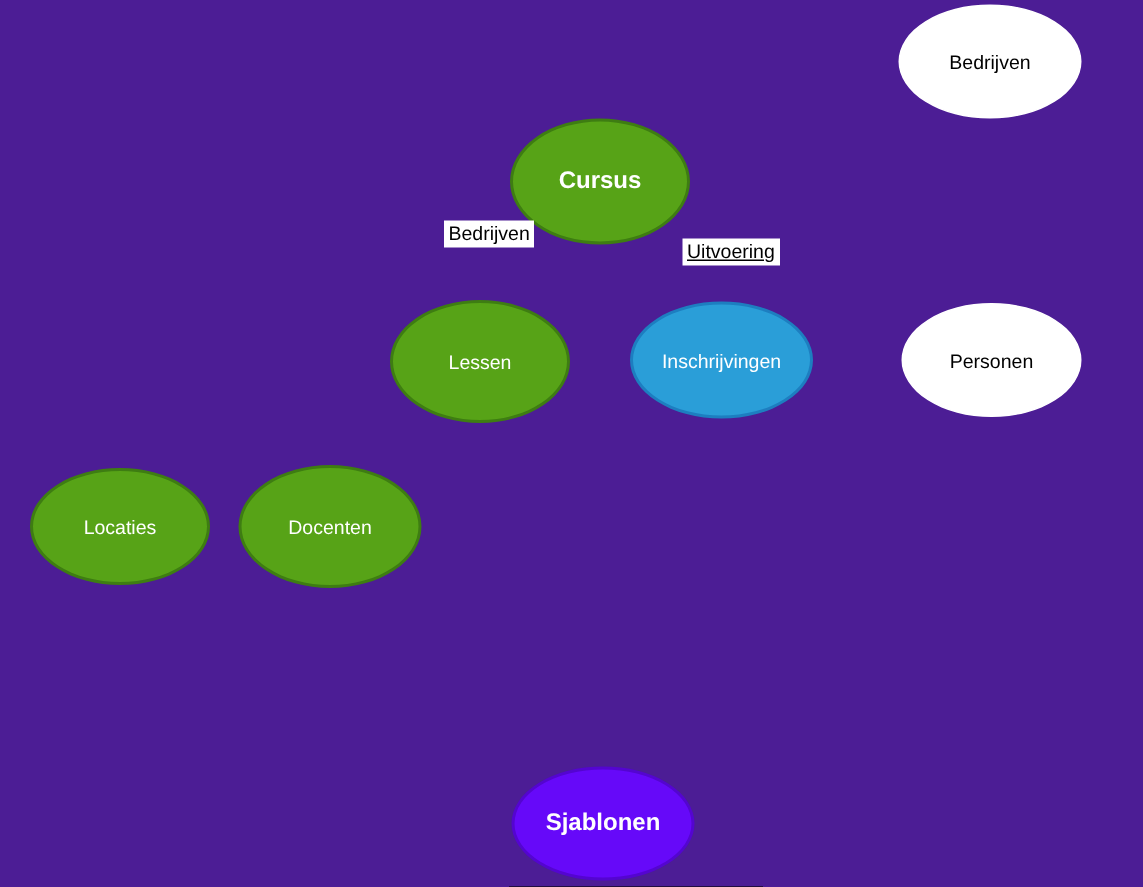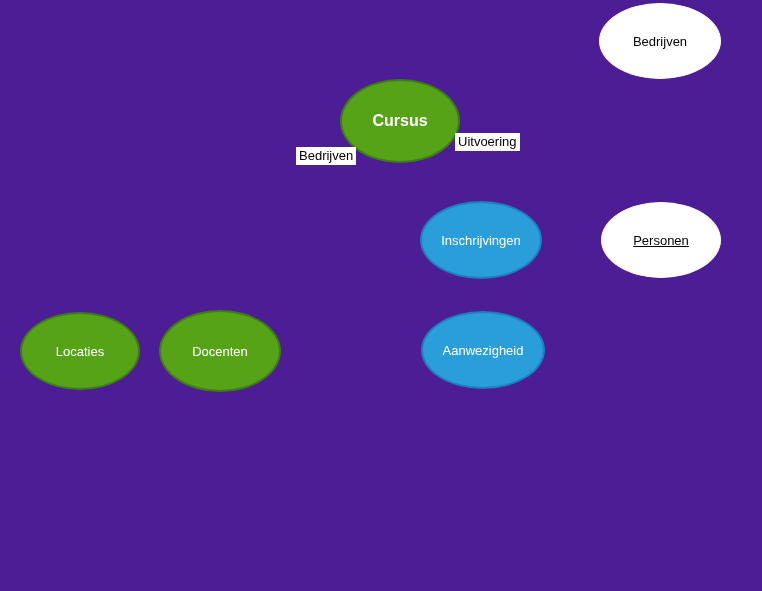--- a/index.html
+++ b/index.html
@@ -47,54 +47,57 @@
   .node-aanwezigheid  { left: 421px; top: 311px; width: 124px; height: 78px; }
   .node-sjablonen     { left: 341px; top: 511px; width: 122px; height: 76px; }
   .edge-label {
     position: absolute;
     font-size: 13px;
     line-height: 1.25;
     padding: 1px 3px;
     white-space: nowrap;
   }
   .edge-label-planfase   { left: 296px; top: 147px; }
-  .edge-label-uitvoering { left: 455px; top: 133px; }
+  .edge-label-uitvoering { left: 455px; top: 159px; text-decoration: underline; }
 </style>
 </head>
 <body>
 
 <div class="canvas">
 
   <div class="node node-bedrijven" style="background-color: rgb(255, 255, 255); border-color: rgb(255, 255, 255); color: rgb(0, 0, 0);">
     <span class="node-label">Bedrijven</span>
   </div>
 
   <div class="node node-cursus" style="background-color: rgb(87, 163, 23); border-color: rgb(62, 125, 18); color: rgb(255, 255, 255);">
     <span class="node-label emphasis">Cursus</span>
   </div>
 
+  <div class="node node-lessen" style="background-color: rgb(87, 163, 23); border-color: rgb(62, 125, 18); color: rgb(255, 255, 255);">
+    <span class="node-label">Lessen</span>
+  </div>
 
   <div class="node node-inschrijvingen" style="background-color: rgb(42, 158, 216); border-color: rgb(29, 126, 192); color: rgb(255, 255, 255);">
     <span class="node-label">Inschrijvingen</span>
   </div>
 
-  <div class="node node-personen" style="background-color: rgb(255, 255, 255); border-color: rgb(255, 255, 255); color: rgb(0, 0, 0); text-decoration: underline;">
+  <div class="node node-personen" style="background-color: rgb(255, 255, 255); border-color: rgb(255, 255, 255); color: rgb(0, 0, 0);">
     <span class="node-label">Personen</span>
   </div>
 
   <div class="node node-locaties" style="background-color: rgb(87, 163, 23); border-color: rgb(62, 125, 18); color: rgb(255, 255, 255); align-items: center;">
     <span class="node-label">Locaties</span>
   </div>
 
   <div class="node node-docenten" style="background-color: rgb(87, 163, 23); border-color: rgb(62, 125, 18); color: rgb(255, 255, 255);">
     <span class="node-label">Docenten</span>
   </div>
 
-  <div class="node node-aanwezigheid" style="background-color: rgb(42, 158, 216); border-color: rgb(29, 126, 192); color: rgb(255, 255, 255);">
-    <span class="node-label">Aanwezigheid</span>
+
+  <div class="node node-sjablonen" style="background-color: rgb(102, 9, 249); border-color: rgb(84, 5, 208); color: rgb(255, 255, 255);">
+    <span class="node-label emphasis">Sjablonen</span>
   </div>
-
 
   <span class="edge-label edge-label-planfase" style="background-color: rgb(255, 255, 255); color: rgb(0, 0, 0);">Bedrijven</span>
 
   <span class="edge-label edge-label-uitvoering" style="background-color: rgb(255, 255, 255); color: rgb(0, 0, 0);">Uitvoering</span>
 
 </div>
 
 </body></html>

